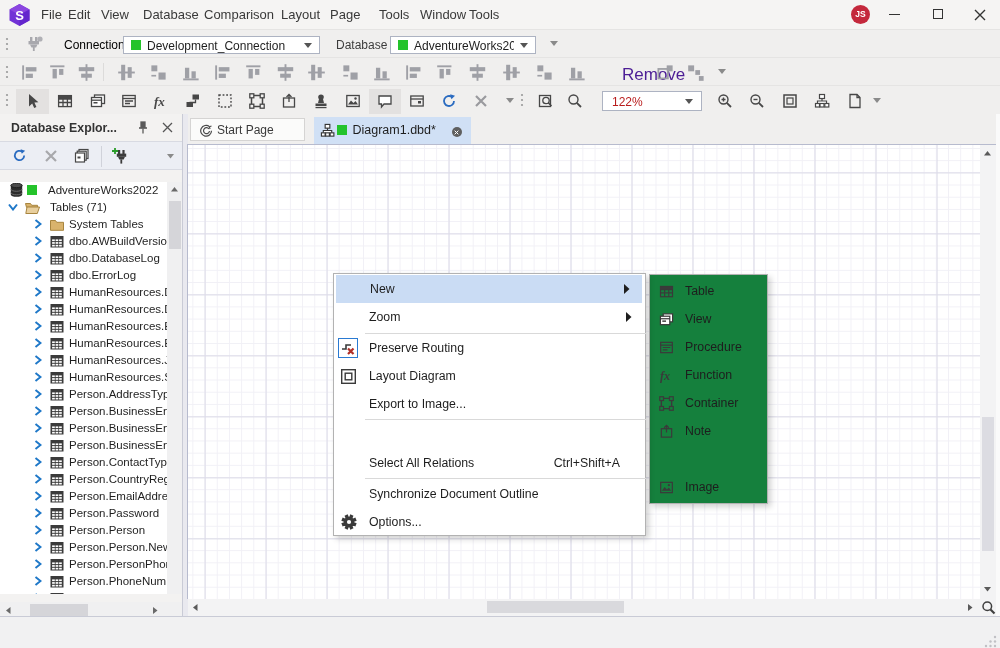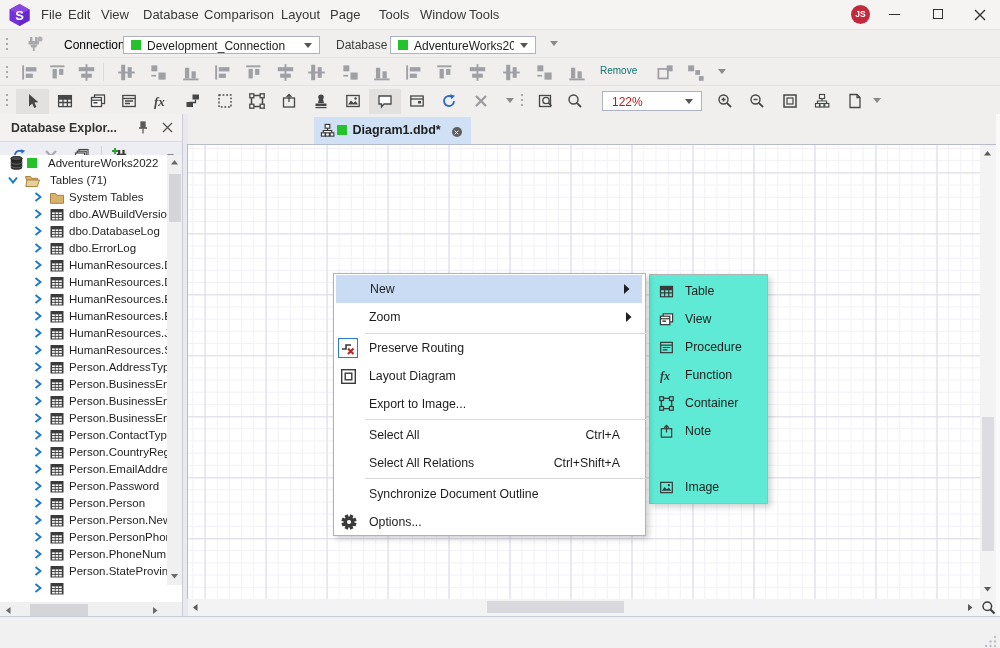--- a/index.html
+++ b/index.html
@@ -7,33 +7,33 @@
 .abs{position:absolute}
 #titlebar{position:absolute;left:0;top:0;width:1000px;height:29px;background:#f5f4f3}
 .menu{position:absolute;top:0;height:29px;line-height:29px;font-size:13px;color:#393939}
 #tb1{position:absolute;left:0;top:29px;width:1000px;height:28px;background:#f0efee;border-top:1px solid #e5e4e3}
 #tb2{position:absolute;left:0;top:57px;width:1000px;height:28px;background:#f0efee;border-top:1px solid #e5e4e3}
 #tb3{position:absolute;left:0;top:85px;width:1000px;height:29px;background:#f0efee;border-top:1px solid #e5e4e3}
 #tabstrip{position:absolute;left:184px;top:114px;width:812px;height:30px;background:#f0efee}
 #lpanel{position:absolute;left:0;top:114px;width:183px;height:503px;background:#f3f2f1;border-right:1px solid #c9cbd6}
 #ltitle{position:absolute;left:0;top:0;width:182px;height:27px}
 #ltool{position:absolute;left:0;top:27px;width:182px;height:29px;background:#eceef4;border-top:1px solid #d8dae2;border-bottom:1px solid #d8dae2}
-#ltree{position:absolute;left:0;top:41px;width:182px;height:466px;background:#fff;overflow:hidden}
+#ltree{position:absolute;left:0;top:68px;width:182px;height:412px;background:#fff;overflow:hidden}
 #lhscroll{position:absolute;left:0;top:488px;width:182px;height:15px;background:#f0f0f1}
 #splitter{position:absolute;left:183px;top:114px;width:5px;height:503px;background:#e9e9ef}
 #canvas{position:absolute;left:187px;top:144px;width:793px;height:455px;border-left:1px solid #b7bbce;border-top:1px solid #b7bbce;background-color:#fff;
 background-image:linear-gradient(to right,#dcdbe8 1px,transparent 1px),linear-gradient(to bottom,#dcdbe8 1px,transparent 1px),linear-gradient(to right,#f1f0f6 1px,transparent 1px),linear-gradient(to bottom,#f1f0f6 1px,transparent 1px);
 background-size:61px 61px,61px 61px,12.2px 12.2px,12.2px 12.2px;background-position:16.6px 27.4px,16.6px 27.4px,4.4px 3px,4.4px 3px}
 #vscroll{position:absolute;left:980px;top:145px;width:16px;height:454px;background:#f3f3f4}
 #hscroll{position:absolute;left:188px;top:599px;width:792px;height:17px;background:#f3f3f4}
 #corner{position:absolute;left:980px;top:599px;width:16px;height:17px;background:#f3f3f4}
 #rstrip{position:absolute;left:996px;top:114px;width:4px;height:502px;background:#fafafa}
 #statusbar{position:absolute;left:0;top:616px;width:1000px;height:32px;background:#f1f1f2;border-top:1px solid #c9cbd6}
 #ctxmenu{position:absolute;left:333px;top:273px;width:313px;height:263px;background:#fff;border:1px solid #b2b2b2;box-shadow:3px 3px 6px rgba(0,0,0,0.18);z-index:50}
-#submenu{position:absolute;left:649px;top:274px;width:119px;height:230px;background:#5eead4;border:1px solid #b2b2b2;box-shadow:3px 3px 6px rgba(0,0,0,0.18);z-index:49}
+#submenu{position:absolute;left:649px;top:274px;width:119px;height:230px;background:#15803d;border:1px solid #b2b2b2;box-shadow:3px 3px 6px rgba(0,0,0,0.18);z-index:49}
 .mi{position:absolute;left:1px;width:309px;height:28px;font-size:12.3px;color:#1e1e1e}
 .mi .txt{position:absolute;left:34px;top:7px}
 .msep{position:absolute;left:31px;width:281px;height:1px;background:#d9d9d9}
 .hk{position:absolute;right:24px;top:7px}
 .smi{position:absolute;left:1px;width:115px;height:28px;font-size:12.3px;color:#1e1e1e}
 .smi .txt{position:absolute;left:34px;top:7px}
 .ticon{position:absolute}
 .trow{position:absolute;left:0;height:17px;width:182px;font-size:11.5px;color:#1f1f1f;white-space:nowrap}
 .trow span{position:absolute;top:2px}
 .chev{position:absolute}
@@ -186,21 +186,21 @@
       <rect x="2" y="2" width="5" height="5"></rect>
       <rect x="8" y="8" width="6" height="6"></rect>
       <rect x="2" y="10" width="4" height="1.4"></rect>
     </svg>
 <svg class="abs" style="left:567.5px;top:4.5px" width="19" height="19" viewBox="0 0 16 16" fill="#9fa0a6">
       <rect x="1" y="13" width="13" height="1.6"></rect>
       <rect x="2.5" y="4" width="3.6" height="9"></rect>
       <rect x="8" y="7" width="3.6" height="6"></rect>
     </svg>
 <div class="abs" style="left:103px;top:5px;width:1px;height:18px;background:#dcdbda"></div>
-<div class="abs" style="left:600px;top:7px;font-size:10px;color:#0f766e">Remove</div>
+<div class="abs" style="left:622px;top:7px;font-size:17px;color:#4c1d95">Remove</div>
 <svg class="abs" style="left:655.5px;top:4.5px" width="19" height="19" viewBox="0 0 16 16" fill="#9fa0a6">
       <rect x="2" y="5" width="8" height="8" fill="none" stroke="#9fa0a6" stroke-width="1.5"></rect>
       <rect x="9" y="2" width="5" height="5"></rect>
     </svg>
 <svg class="abs" style="left:686.5px;top:4.5px" width="19" height="19" viewBox="0 0 16 16" fill="#9fa0a6">
       <rect x="1" y="2" width="5" height="5"></rect>
       <rect x="7" y="6" width="4" height="4"></rect>
       <rect x="10" y="11" width="4" height="4"></rect>
     </svg>
 <svg class="abs" style="left:718px;top:11px" width="9" height="6">
@@ -364,32 +364,42 @@
         <path d="M3 1.5 h7 l3 3 v10 h-10 z"></path>
         <path d="M10 1.5 v3 h3"></path>
       </g>
     </svg>
 <svg class="abs" style="left:873px;top:12px" width="9" height="6">
       <polygon points="0,0 8,0 4,5" fill="#8a8a8a"></polygon>
     </svg>
 </div>
 <div id="tabstrip">
 <div class="abs" style="left:0px;top:30px;width:812px;height:1px;background:#b7bbce"></div>
+<div class="abs" style="left:6px;top:4px;width:115px;height:23px;background:#fbfbfa;border:1px solid #d5d4d3">
+<svg class="abs" style="left:9px;top:5px" width="13" height="13" viewBox="0 0 13 13">
+        <g stroke="#4a4a4a" fill="none" stroke-width="1.2">
+          <path d="M9.5 2.6 a5.4 5.4 0 1 0 2 4.2"></path>
+          <path d="M9 5 a3 3 0 1 0 0.5 2"></path>
+          <path d="M11.5 2 l-2.2 0.8 l0.8 2.2" stroke-width="1.1"></path>
+        </g>
+      </svg>
+<div class="abs" style="left:26px;top:4px;font-size:12px;color:#3a3a3a">Start Page</div>
+</div>
 <div class="abs" style="left:129.5px;top:3px;width:157.5px;height:28px;background:#d0e0f5">
 <svg class="abs" style="left:6px;top:6px" width="15" height="15" viewBox="0 0 16 16">
         <g stroke="#333" fill="#fff" stroke-width="1.2">
           <rect x="5.5" y="1.5" width="5" height="4"></rect>
           <path d="M8 5.5 v2.5 M3.5 10.5 v-2.5 h9 v2.5"></path>
           <rect x="1.5" y="10.5" width="4" height="3.5"></rect>
           <rect x="6" y="10.5" width="4" height="3.5"></rect>
           <rect x="10.8" y="10.5" width="4" height="3.5"></rect>
         </g>
       </svg>
 <div class="abs" style="left:23.5px;top:7.5px;width:10px;height:10px;background:#24c32b"></div>
-<div class="abs" style="left:39px;top:6px;font-size:12.5px;font-weight:bold;color:#1e1e1e">Diagram1.dbd*</div>
+<div class="abs" style="left:39px;top:6px;font-size:12.5px;font-weight:normal;color:#1e1e1e">Diagram1.dbd*</div>
 <div class="abs" style="left:138px;top:10px;width:10px;height:10px;border-radius:50%;background:#5f5f5f"></div>
 <svg class="abs" style="left:140.5px;top:12.5px" width="5" height="5" viewBox="0 0 6 6">
         <path d="M0.8 0.8 L5.2 5.2 M5.2 0.8 L0.8 5.2" stroke="#fff" stroke-width="1.2"></path>
       </svg>
 </div>
 </div>
 <div id="lpanel">
 <div id="ltitle">
 <div class="abs" style="left:11px;top:7px;font-size:12.3px;font-weight:bold;color:#333">Database Explor...</div>
 <svg class="abs" style="left:137px;top:7px" width="12" height="13" viewBox="0 0 12 13">
@@ -965,24 +975,20 @@
       <span class="txt">Layout Diagram</span>
 <svg class="abs" style="left:6px;top:7px" width="15" height="15" viewBox="0 0 15 15">
         <rect x="0.7" y="0.7" width="13.6" height="13.6" fill="none" stroke="#3a3a3a" stroke-width="1.4"></rect>
         <rect x="4.2" y="4.2" width="6.6" height="6.6" fill="none" stroke="#3a3a3a" stroke-width="1.4"></rect>
       </svg>
     </div>
 <div class="mi" style="top:116px">
       <span class="txt">Export to Image...</span>
     </div>
 <div class="msep" style="top:145px"></div>
-<div class="mi" style="top:147px">
-      <span class="txt">Select All</span>
-      <span class="hk">Ctrl+A</span>
-    </div>
 <div class="mi" style="top:175px">
       <span class="txt">Select All Relations</span>
       <span class="hk">Ctrl+Shift+A</span>
     </div>
 <div class="msep" style="top:204px"></div>
 <div class="mi" style="top:234px">
       <span class="txt">Options...</span>
 <svg class="abs" style="left:5px;top:5px" width="18" height="18" viewBox="0 0 18 18">
         <path d="M9 9 L16.02 11.91 M9 9 L11.91 16.02 M9 9 L6.09 16.02 M9 9 L1.98 11.91 M9 9 L1.98 6.09 M9 9 L6.09 1.98 M9 9 L11.91 1.98 M9 9 L16.02 6.09" stroke="#3a3a3a" stroke-width="3.4" fill="none"></path>
         <circle cx="9" cy="9" r="5.2" fill="#3a3a3a"></circle>

